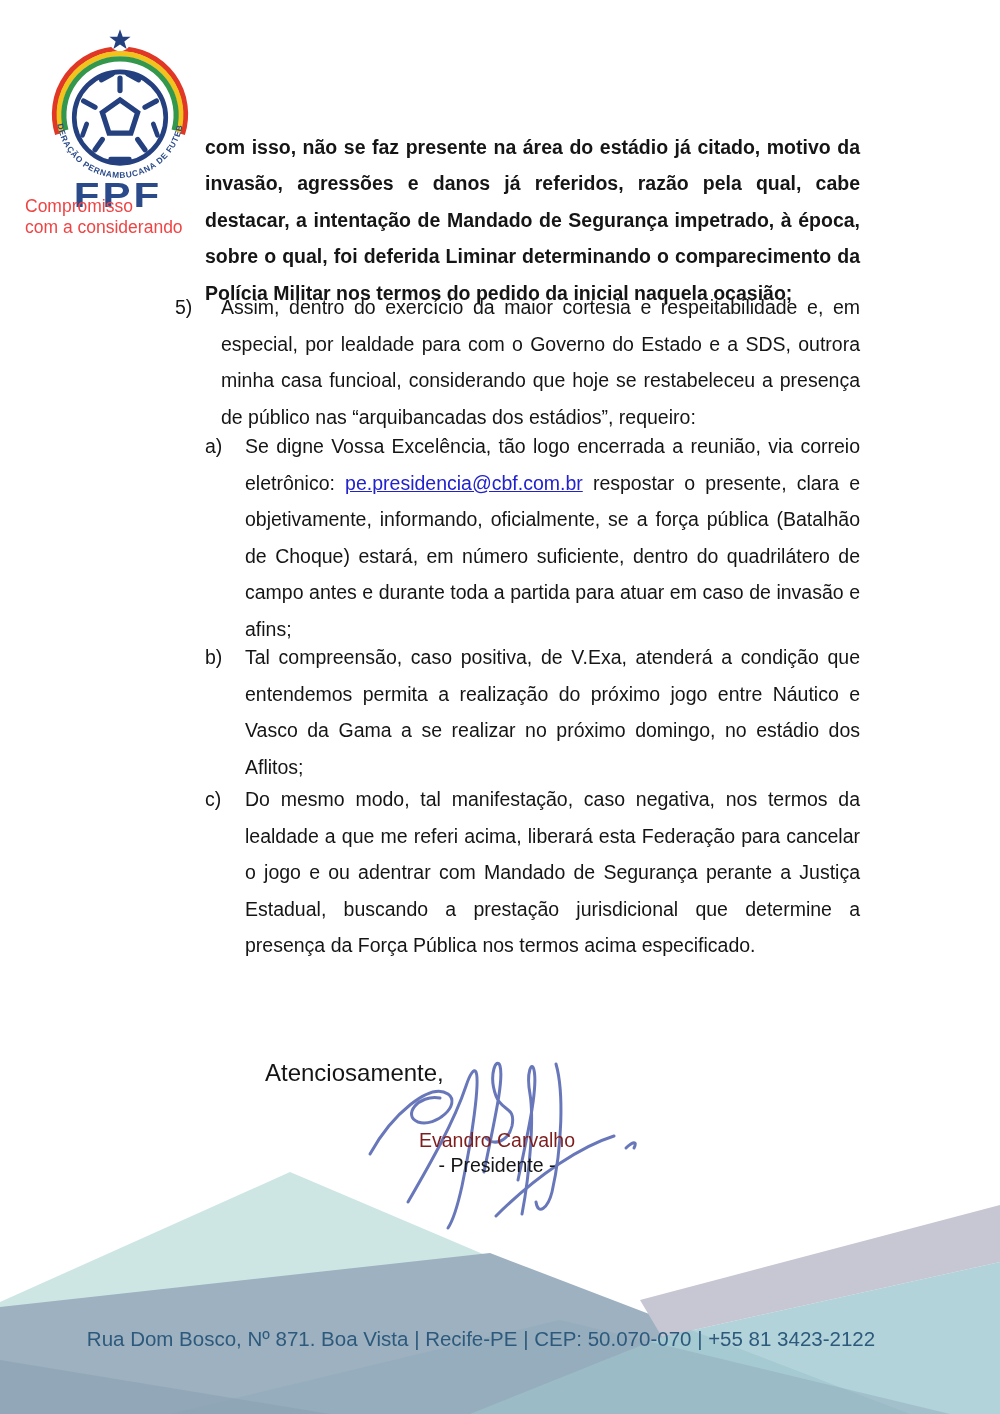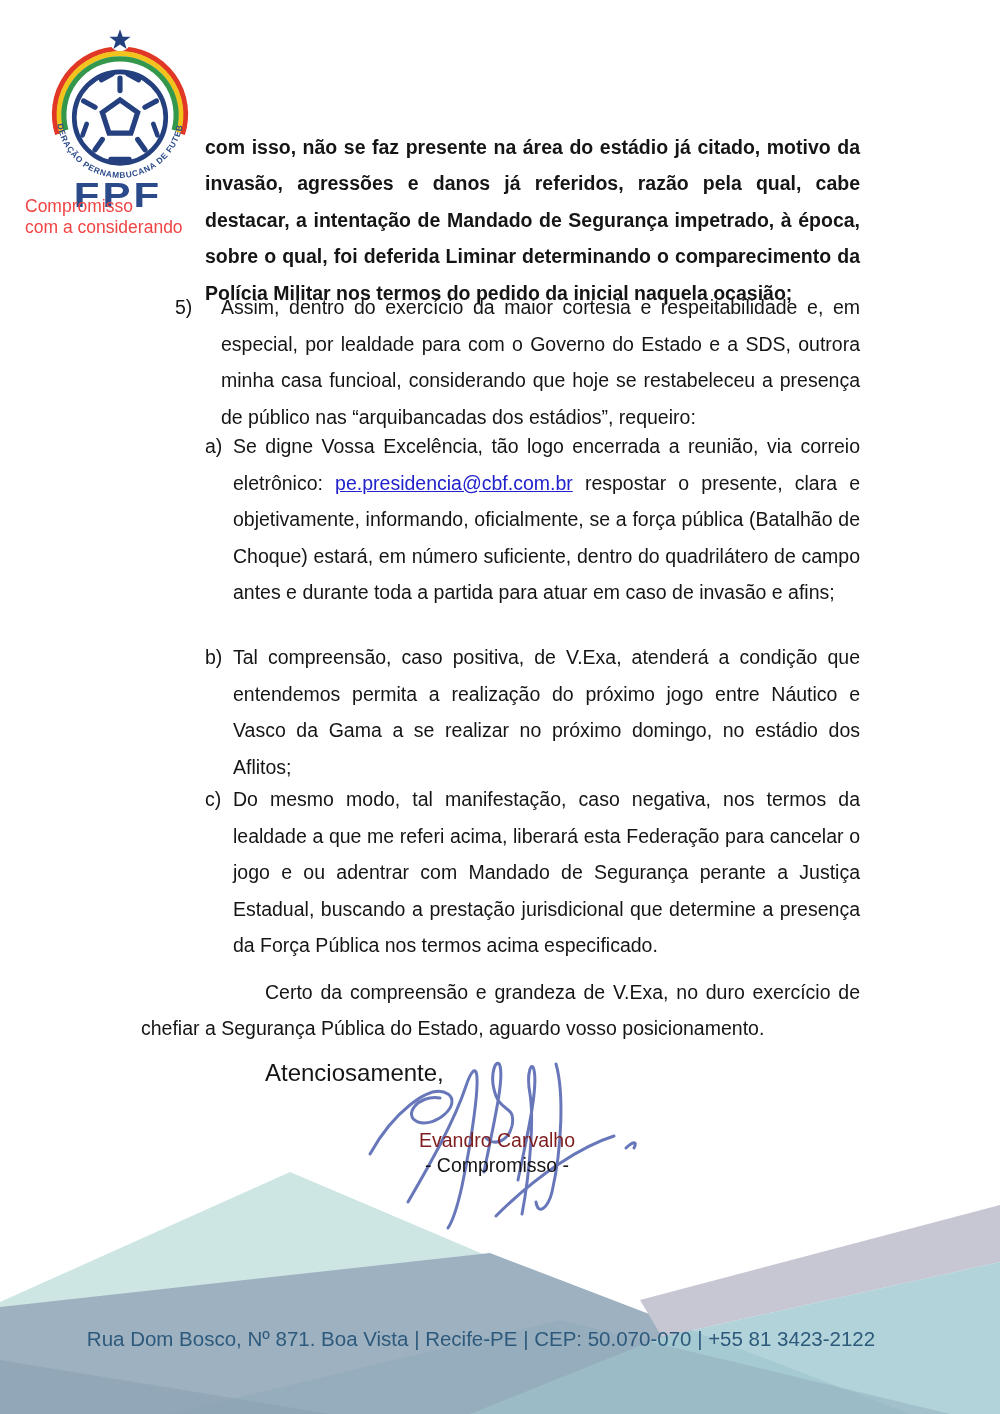--- a/index.html
+++ b/index.html
@@ -19,21 +19,21 @@
     font-size:17.5px;line-height:21px;color:#ef4444;
   }
   
   .bodytext{font-size:19.5px;line-height:36.6px;text-align:justify;}
   .p-cont{position:absolute;left:205px;top:109px;width:655px;font-weight:bold;}
   .numitem{position:absolute;left:175px;top:289px;width:685px;display:flex;}
   .numitem .marker{flex:0 0 30px;text-align:left;}
   .numitem .itext{flex:1 1 auto;text-align:justify;margin-left:16px;}
   .subitem{position:absolute;left:205px;width:655px;display:flex;}
   .subitem .marker{flex:0 0 28px;text-align:left;}
-  .subitem .itext{flex:1 1 auto;text-align:justify;}
+  .subitem .itext{flex:1 1 auto;text-align:justify;margin-left:12px;}
   .sub-a{top:428px;} .sub-b{top:639px;} .sub-c{top:781px;}
   a.email{color:#2222cc;text-decoration:underline;}
   .closing{position:absolute;left:141px;top:954px;width:719px;text-indent:124px;}
   .salutation{position:absolute;left:265px;top:1059px;font-size:24px;}
   
   .sig-svg{position:absolute;left:350px;top:1052px;width:300px;height:185px;}
   .sig-name{position:absolute;left:377px;top:1129px;width:240px;text-align:center;font-size:19.5px;color:#7f1d1d;}
   .sig-title{position:absolute;left:377px;top:1154px;width:240px;text-align:center;font-size:19.5px;color:#141414;}
   
   .footer-art{position:absolute;left:0;top:1150px;width:1000px;height:264px;}
@@ -100,37 +100,36 @@
   <div class="bodytext subitem sub-b">
     <span class="marker">b)</span>
     <div class="itext">Tal compreensão, caso positiva, de V.Exa, atenderá a condição que entendemos permita a realização do próximo jogo entre Náutico e Vasco da Gama a se realizar no próximo domingo, no estádio dos Aflitos;</div>
   </div>
 
   <div class="bodytext subitem sub-c">
     <span class="marker">c)</span>
     <div class="itext">Do mesmo modo, tal manifestação, caso negativa, nos termos da lealdade a que me referi acima, liberará esta Federação para cancelar o jogo e ou adentrar com Mandado de Segurança perante a Justiça Estadual, buscando a prestação jurisdicional que determine a presença da Força Pública nos termos acima especificado.</div>
   </div>
 
-  <p class="bodytext closing">Certo da compreensão e grandeza de V.Exa, no duro exercício de chefiar a Segurança Pública do Estado, aguardo vosso posicionamento.</p>
 
   <div class="salutation">Atenciosamente,</div>
 
   <svg class="sig-svg" viewBox="0 0 300 185">
     <g fill="none" stroke="#5b6cb4" stroke-width="3" stroke-linecap="round" opacity="0.92">
       <path d="M 20,102 C 42,62 80,30 98,42 C 112,52 86,76 68,70 C 52,64 68,42 90,46"></path>
       <path d="M 58,150 C 80,112 104,70 116,34 C 120,22 124,16 126,20 C 130,30 122,86 112,134 C 108,152 102,170 98,176"></path>
       <path d="M 134,120 C 144,70 154,28 150,14 C 147,4 138,22 146,44 C 152,60 166,54 162,74 C 158,90 144,94 136,86"></path>
       <path d="M 168,128 C 178,80 188,36 184,18 C 182,8 176,20 180,42 C 184,66 180,120 172,162"></path>
       <path d="M 206,12 C 214,40 212,96 202,140 C 198,156 188,164 186,150"></path>
       <path d="M 146,164 C 188,122 232,94 264,84"></path>
       <path d="M 276,96 C 282,90 288,88 284,96"></path>
     </g>
   </svg>
   <div class="sig-name">Evandro Carvalho</div>
-  <div class="sig-title">- Compromisso -</div>
+  <div class="sig-title">- Presidente -</div>
 
   <svg class="footer-art" viewBox="0 0 1000 264" preserveAspectRatio="none">
     <polygon points="0,152 290,22 860,264 0,264" fill="#cde6e3"></polygon>
     <polygon points="0,157 490,103 910,264 0,264" fill="#9db1c0"></polygon>
     <polygon points="640,150 1000,55 1000,112 662,187" fill="#c7c6d3"></polygon>
     <polygon points="662,187 1000,112 1000,264 470,264" fill="#a7cdd4" opacity="0.88"></polygon>
     <polygon points="170,264 560,170 950,264" fill="#8fa9ba" opacity="0.45"></polygon>
     <polygon points="0,210 330,264 0,264" fill="#8aa1b2" opacity="0.6"></polygon>
   </svg>
   <div class="footer-address">Rua Dom Bosco, Nº 871. Boa Vista | Recife-PE | CEP: 50.070-070 | +55 81 3423-2122</div>

